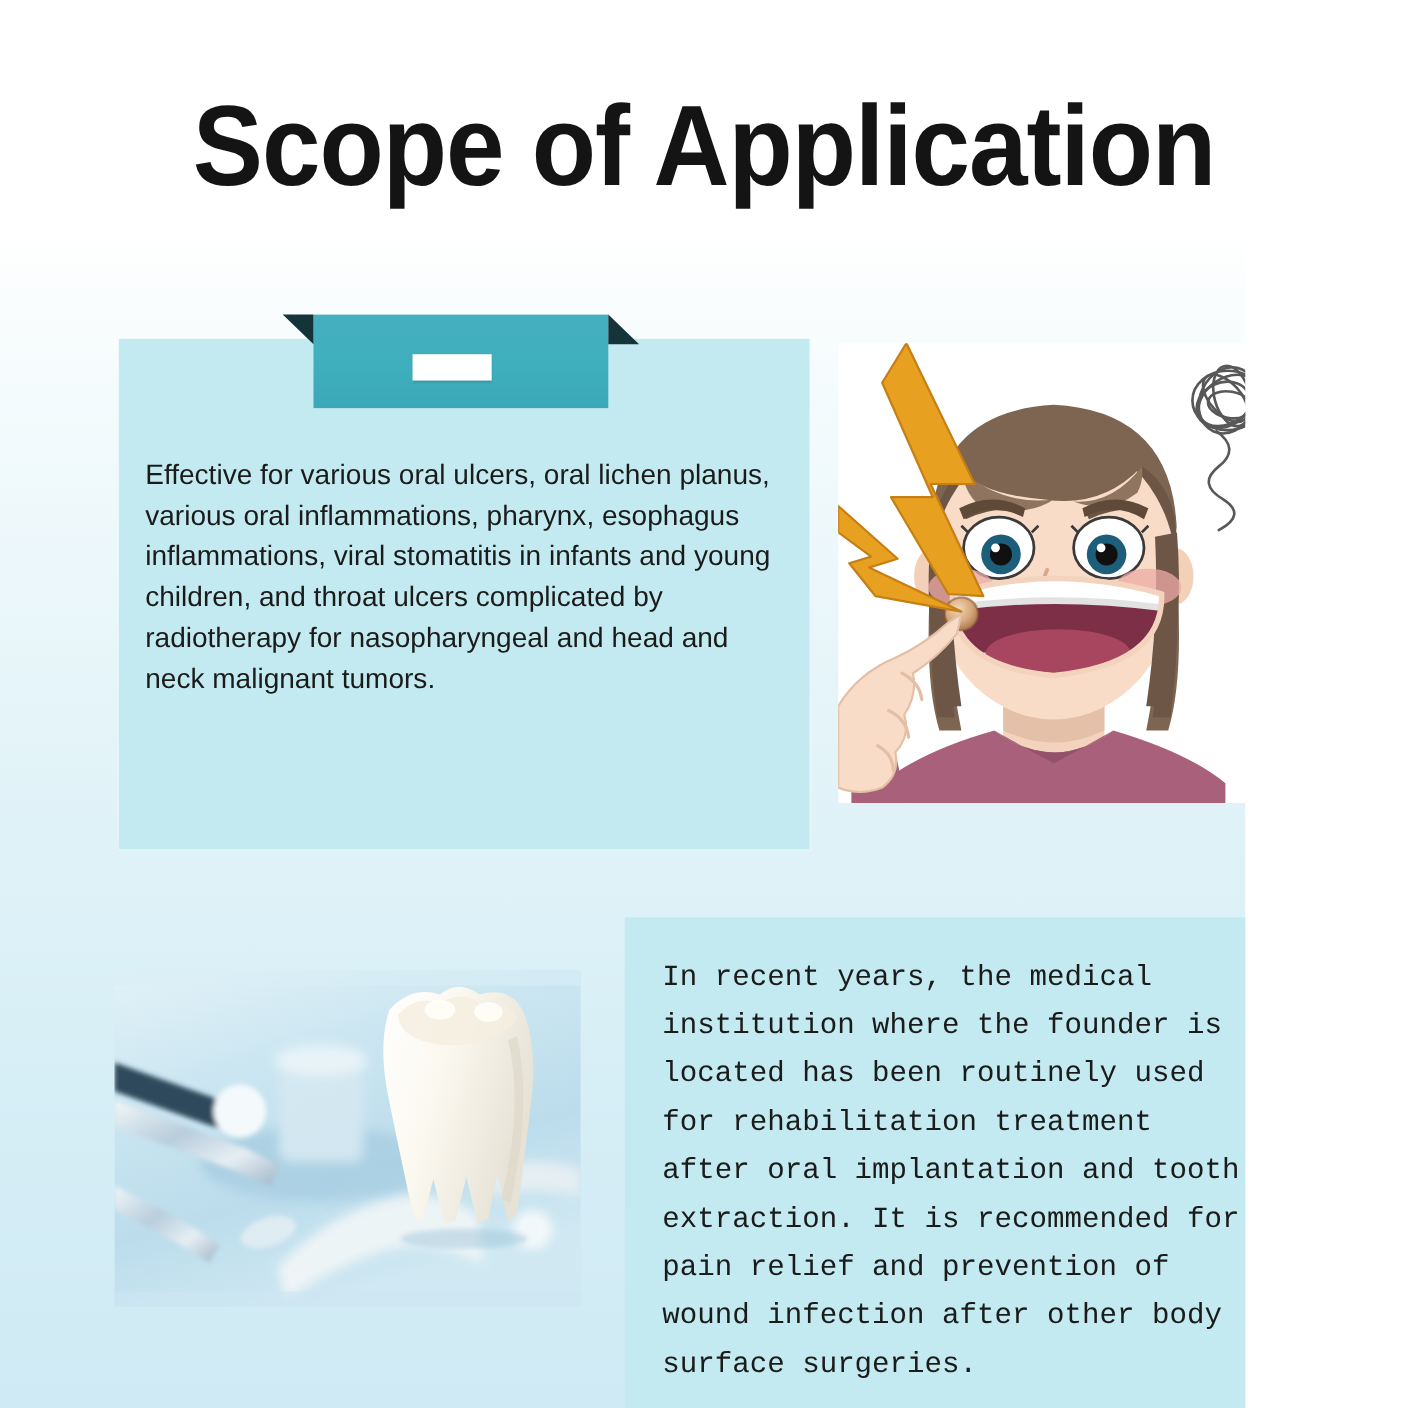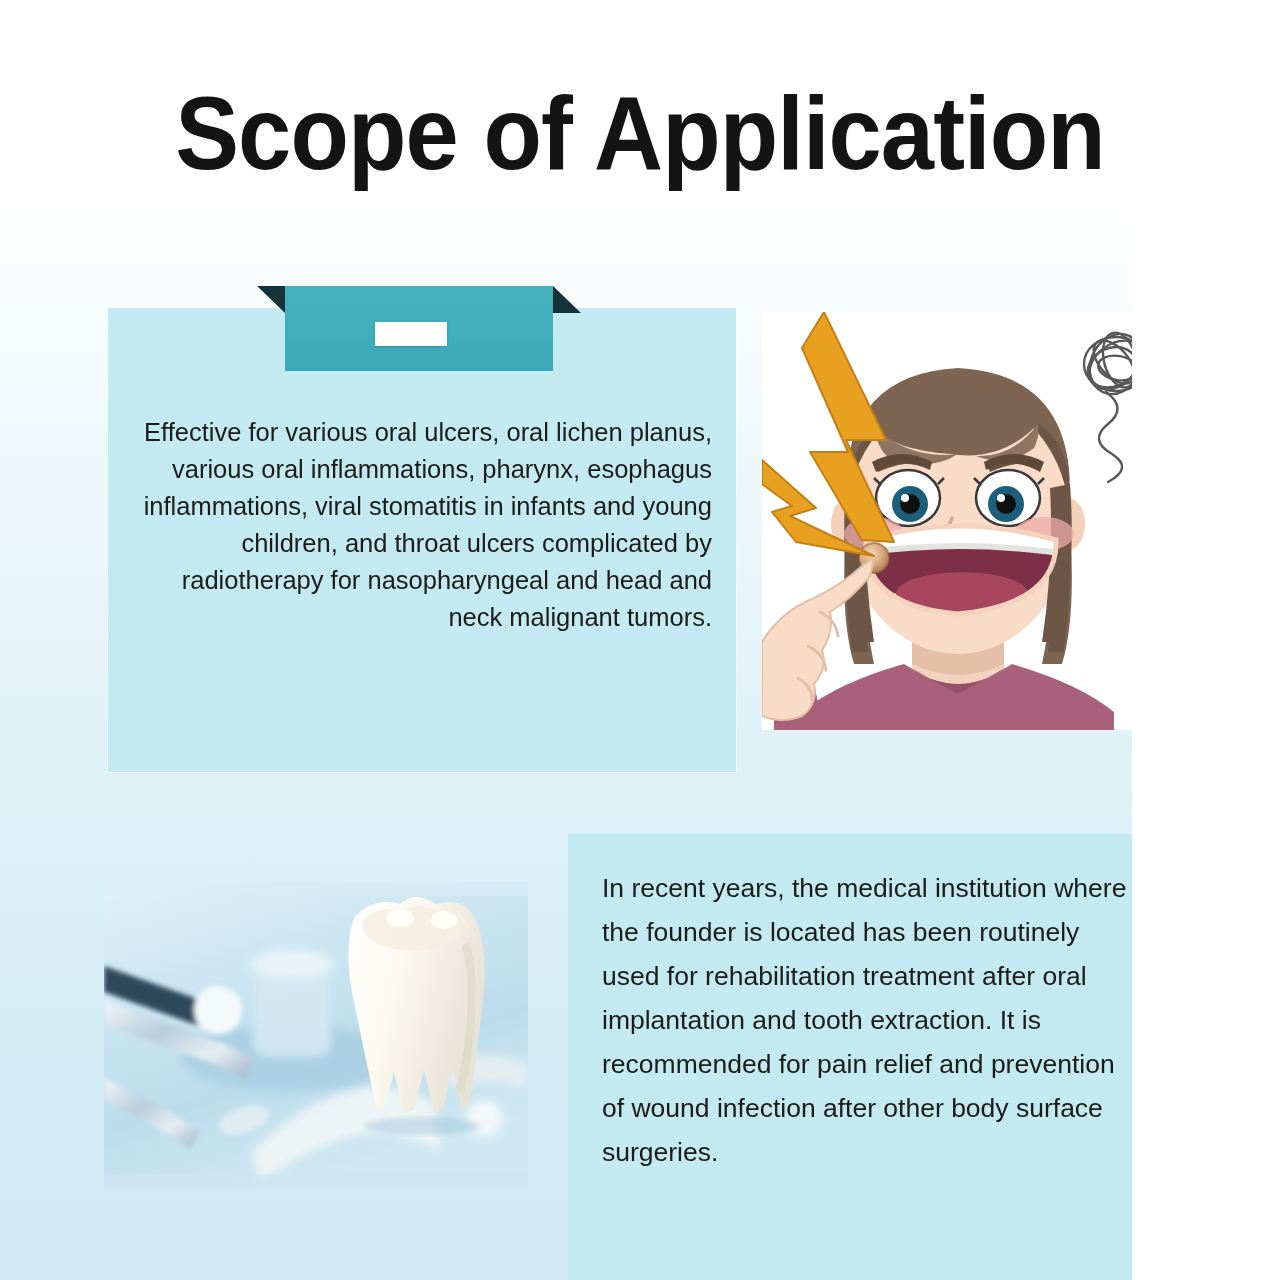--- a/index.html
+++ b/index.html
@@ -53,21 +53,21 @@
     width: 628px;
     height: 464px;
     background: #c3eaf0;
     box-shadow: 0 0 0 1px rgba(255,255,255,0.35);
   }
   #card-one-text {
     position: absolute;
     left: 24px;
     top: 106px;
     width: 580px;
-    text-align: right;
+    text-align: left;
     font-size: 25.5px;
     line-height: 37px;
     color: #1b1b1b;
     font-family: "Liberation Sans Narrow", "Liberation Sans", sans-serif;
     letter-spacing: 0px;
   }
 
   
   #ribbon {
     position: absolute;
@@ -135,21 +135,21 @@
   }
   #card-two-text {
     position: absolute;
     left: 34px;
     top: 32px;
     width: 540px;
     text-align: left;
     font-size: 26.5px;
     line-height: 44px;
     color: #1b1b1b;
-    font-family: Liberation Sans, sans-serif;
+    font-family: Liberation Mono, monospace;
   }
 </style>
 </head>
 <body>
 
 <div id="poster">
 
   <div id="title">Scope of Application</div>
 
   <div id="card-one">

